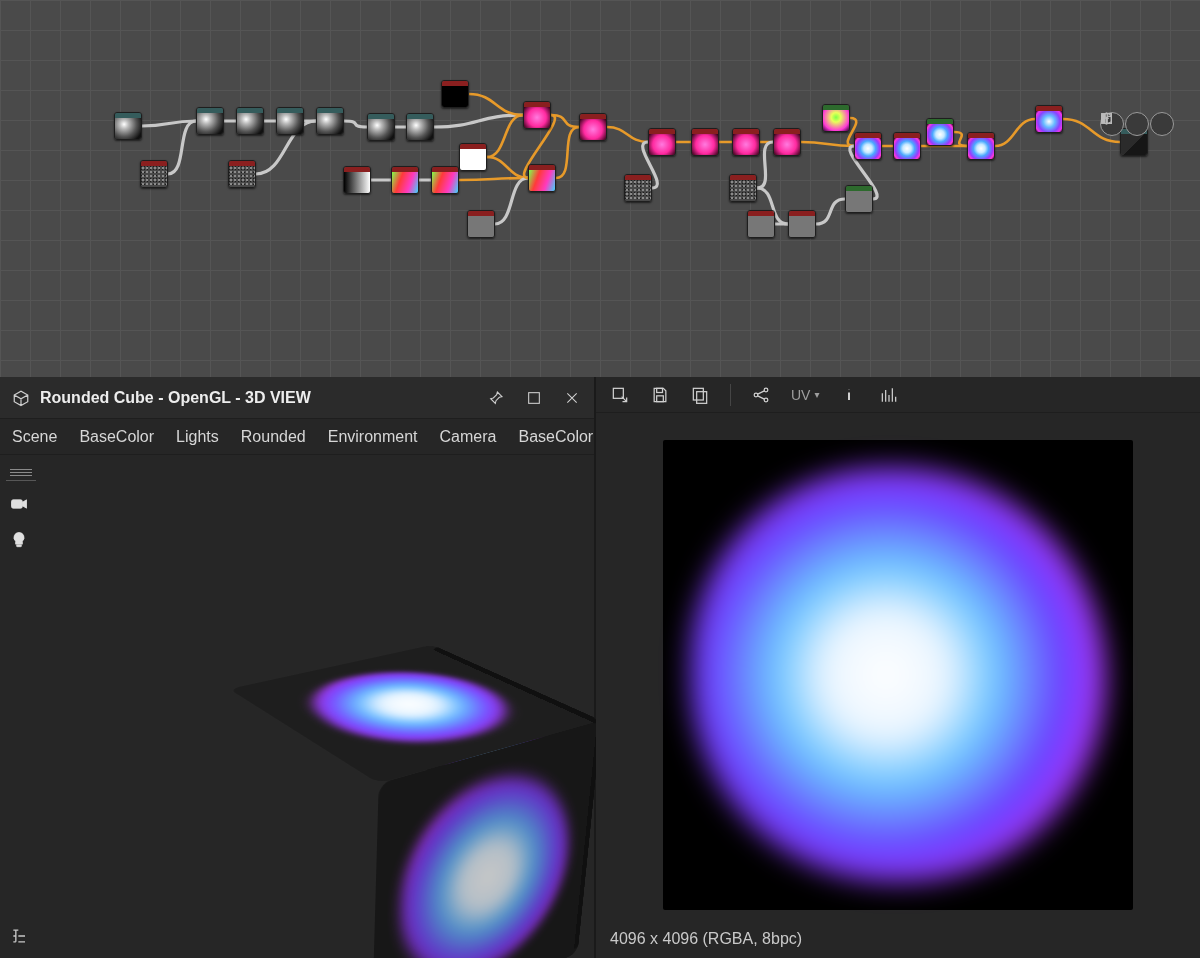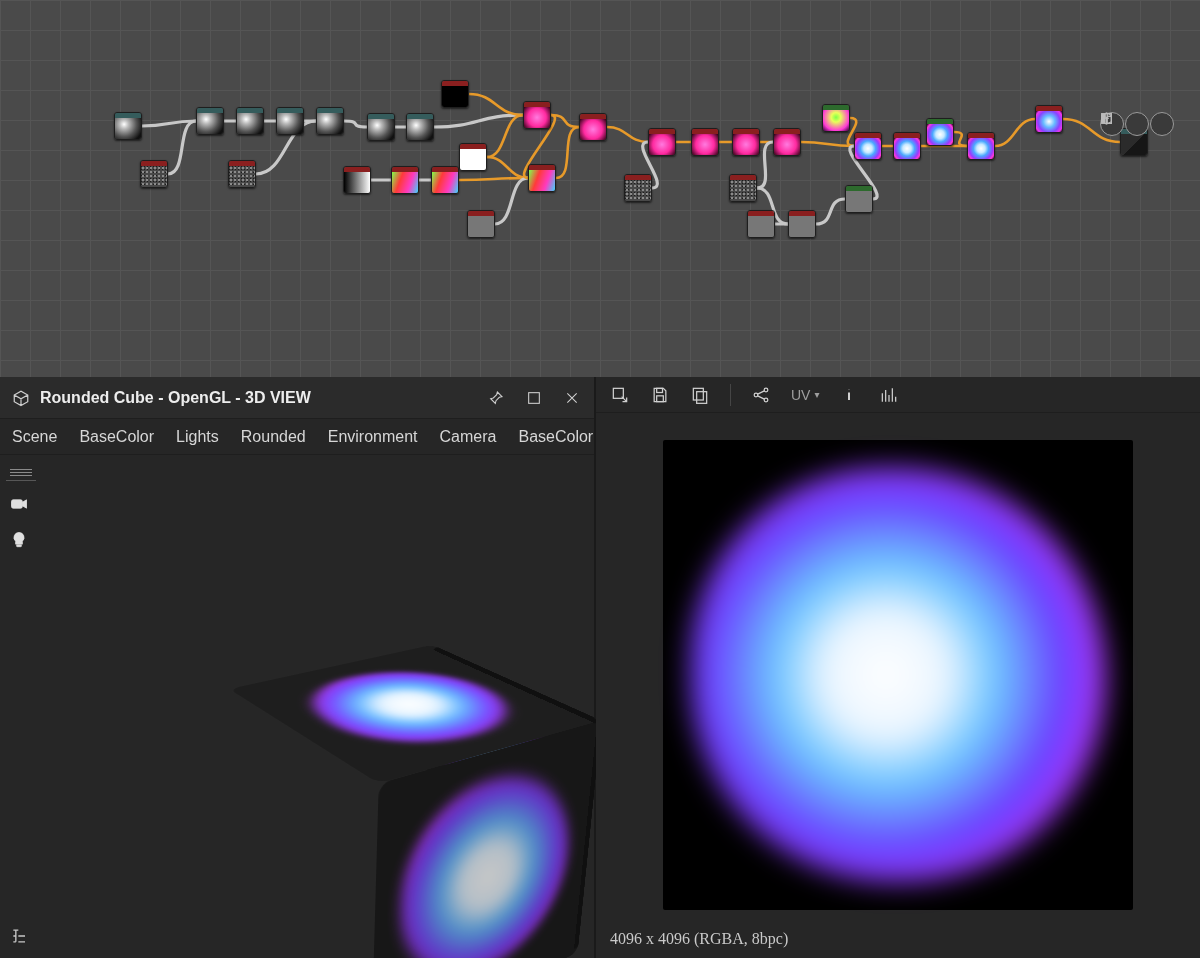--- a/index.html
+++ b/index.html
@@ -69,21 +69,21 @@
 
   .viewport { position:relative; flex:1; background:#262626; }
   .sidedock { position:absolute; left:6px; top:10px; display:flex; flex-direction:column; gap:10px; }
   .dockhdr { width:30px; height:16px; border-bottom:1px solid #575757; display:flex; flex-direction:column; justify-content:space-evenly; padding:2px 4px;}
   .dockhdr div{ height:1px; background:#8a8a8a;}
   .dockbtn { width:26px; height:26px; display:flex; align-items:center; justify-content:center; cursor:pointer; }
   .dockbtn svg { width:20px; height:20px; stroke:#e0e0e0; fill:#e0e0e0; }
   .bl-corner { position:absolute; left:10px; bottom:8px; cursor:pointer; }
   .bl-corner svg{ width:20px; height:20px; stroke:#c7c7c7; fill:none; stroke-width:1.6;}
 
-  .statusline { position:absolute; left:14px; bottom:10px; font-size:16px; color:#c9c9c9;font-family:Liberation Serif, serif; }
+  .statusline { position:absolute; left:14px; bottom:10px; font-size:16px; color:#c9c9c9; }
 
   
   .render3d { position:absolute; inset:0; perspective: 1200px; }
   .stage { position:absolute; left:50%; top:55%; transform-style:preserve-3d; transform: translate(-50%,-50%) rotateX(-22deg) rotateY(32deg); }
   .face { position:absolute; width:280px; height:280px; background:#1e1e1e; display:flex; align-items:center; justify-content:center; border-radius:14px;}
   .face::after{ content:""; position:absolute; width:78%; height:78%; border-radius:46% 52% 48% 50%;
     background: radial-gradient(circle at 50% 50%, #fff 0%, #e6f4ff 22%, #63b7ff 40%, #7c3aff 63%, #ff3ad6 82%, rgba(0,0,0,0) 95%);
     filter: blur(8px);
   }
   .f-top   { transform: rotateX(90deg) translateZ(140px); }

